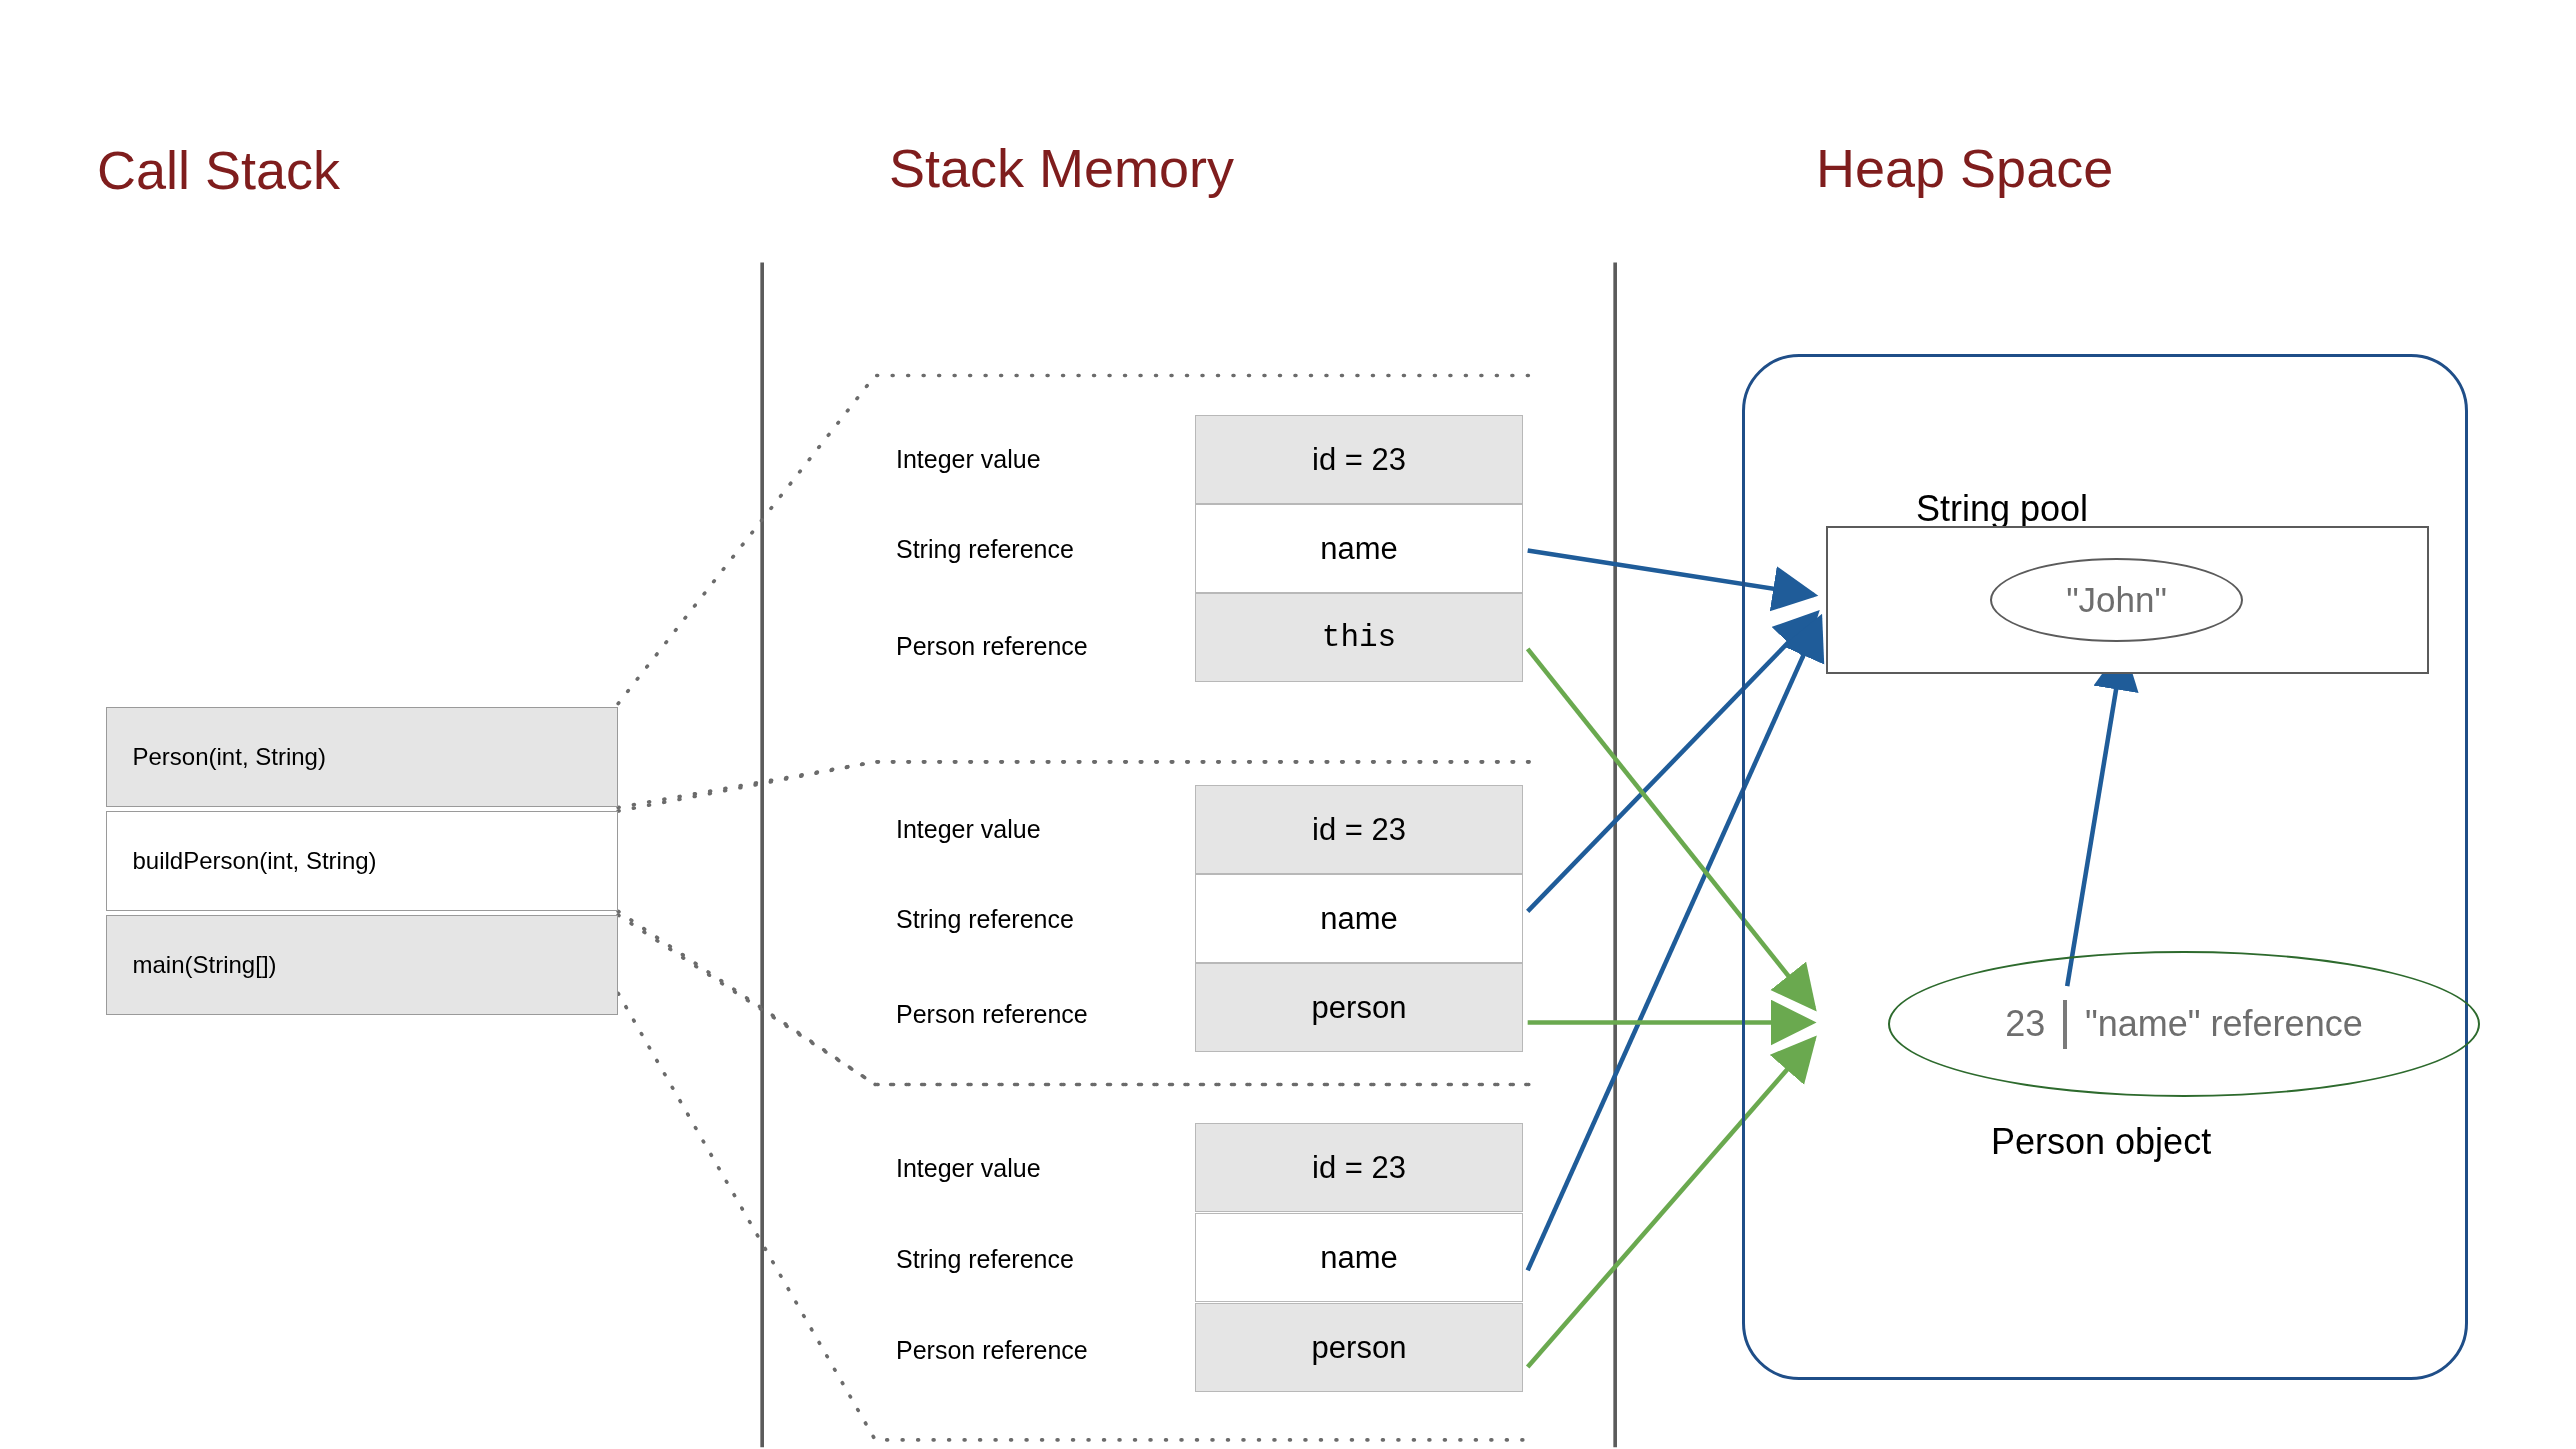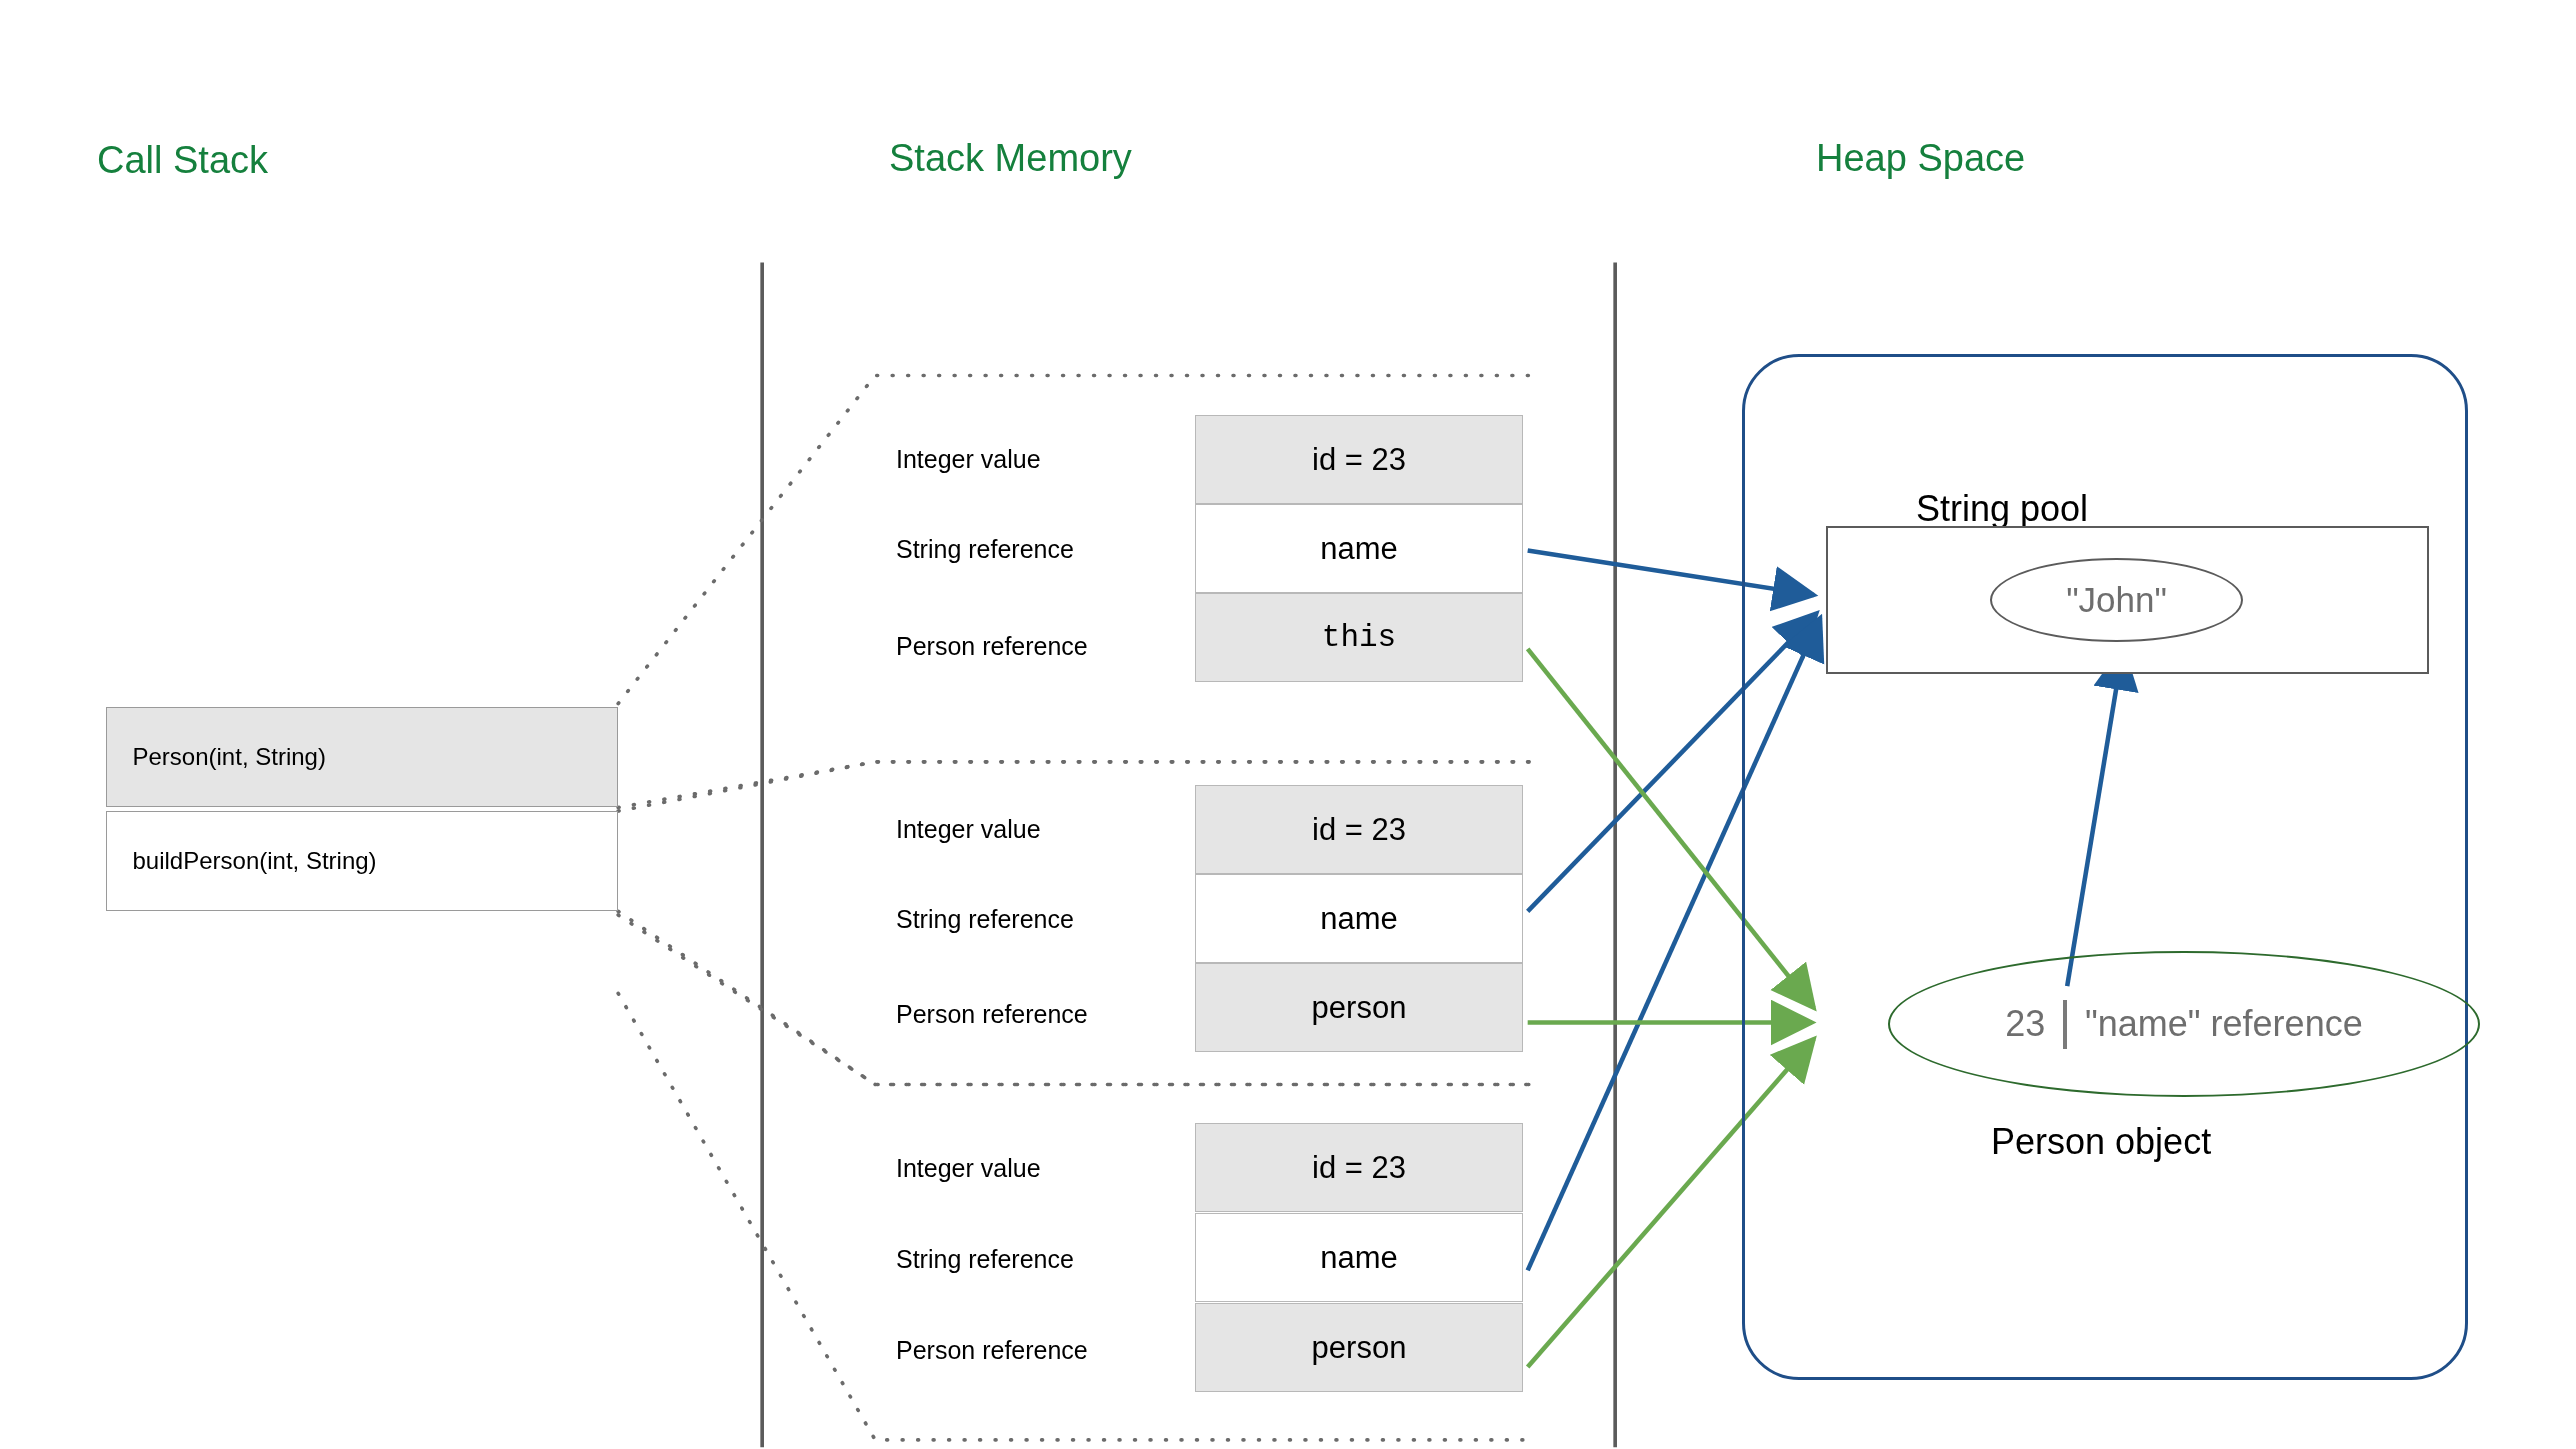--- a/index.html
+++ b/index.html
@@ -10,22 +10,22 @@
   #canvas {
     position: relative;
     width: 2576px;
     height: 1449px;
     background: #ffffff;
     font-family: "Liberation Sans", sans-serif;
     overflow: hidden;
   }
   .col-title {
     position: absolute;
-    font-size: 38px;
-    color: #15803d;
+    font-size: 54px;
+    color: #7f1d1d;
     white-space: nowrap;
     font-weight: 400;
   }
   #title-call-stack { left: 97px; top: 139px; }
   #title-stack-memory { left: 889px; top: 137px; }
   #title-heap-space { left: 1816px; top: 137px; }
 
   
   .callstack-box {
     position: absolute;
@@ -200,20 +200,23 @@
       <line x1="1676" y1="1500" x2="1990" y2="1140" marker-end="url(#arrow-green)"></line>
     </g>
   </svg>
 
   <div class="callstack-box fill-blue" id="cs-0">
     <span>Person(int, String)</span>
   </div>
   <div class="callstack-box fill-white" id="cs-1">
     <span>buildPerson(int, String)</span>
   </div>
+  <div class="callstack-box fill-blue" id="cs-2">
+    <span>main(String[])</span>
+  </div>
 
   <div class="frame">
     <div class="slot-label" style="left:896px; top:445px;">Integer value</div>
     <div class="slot-box fill-blue" style="top:415px;">id = 23</div>
 
     <div class="slot-label" style="left:896px; top:535px;">String reference</div>
     <div class="slot-box fill-white" style="top:504px;">name</div>
 
     <div class="slot-label" style="left:896px; top:632px;">Person reference</div>
     <div class="slot-box fill-blue" style="top:593px;font-family:Liberation Mono, monospace;">this</div>

